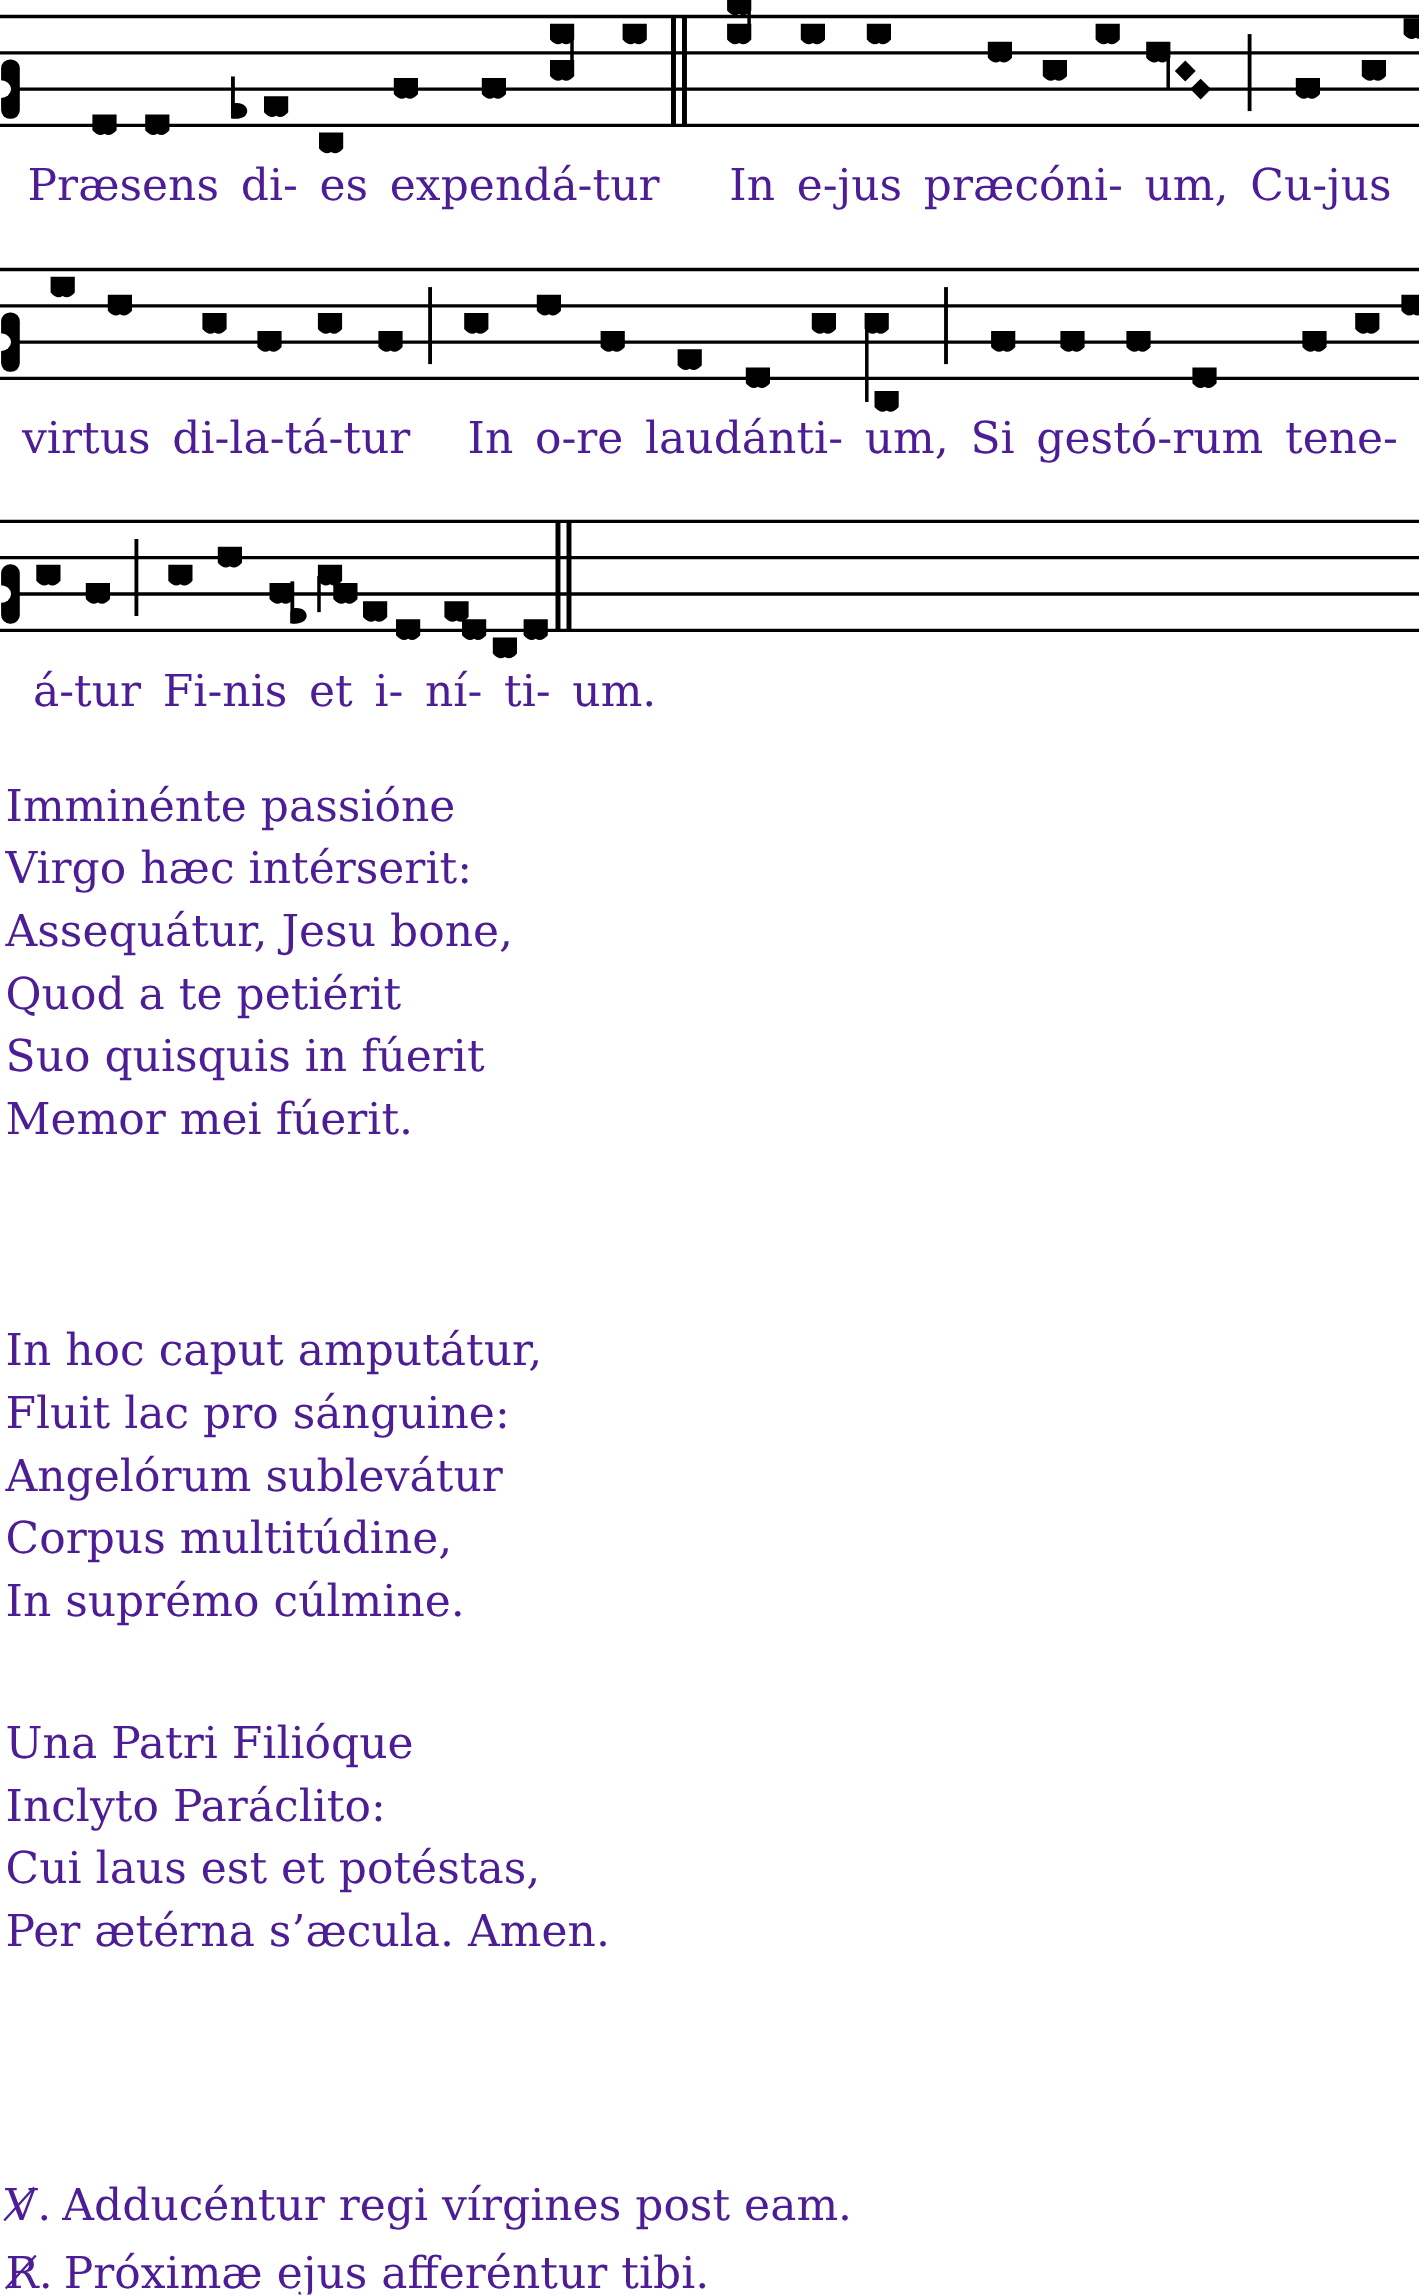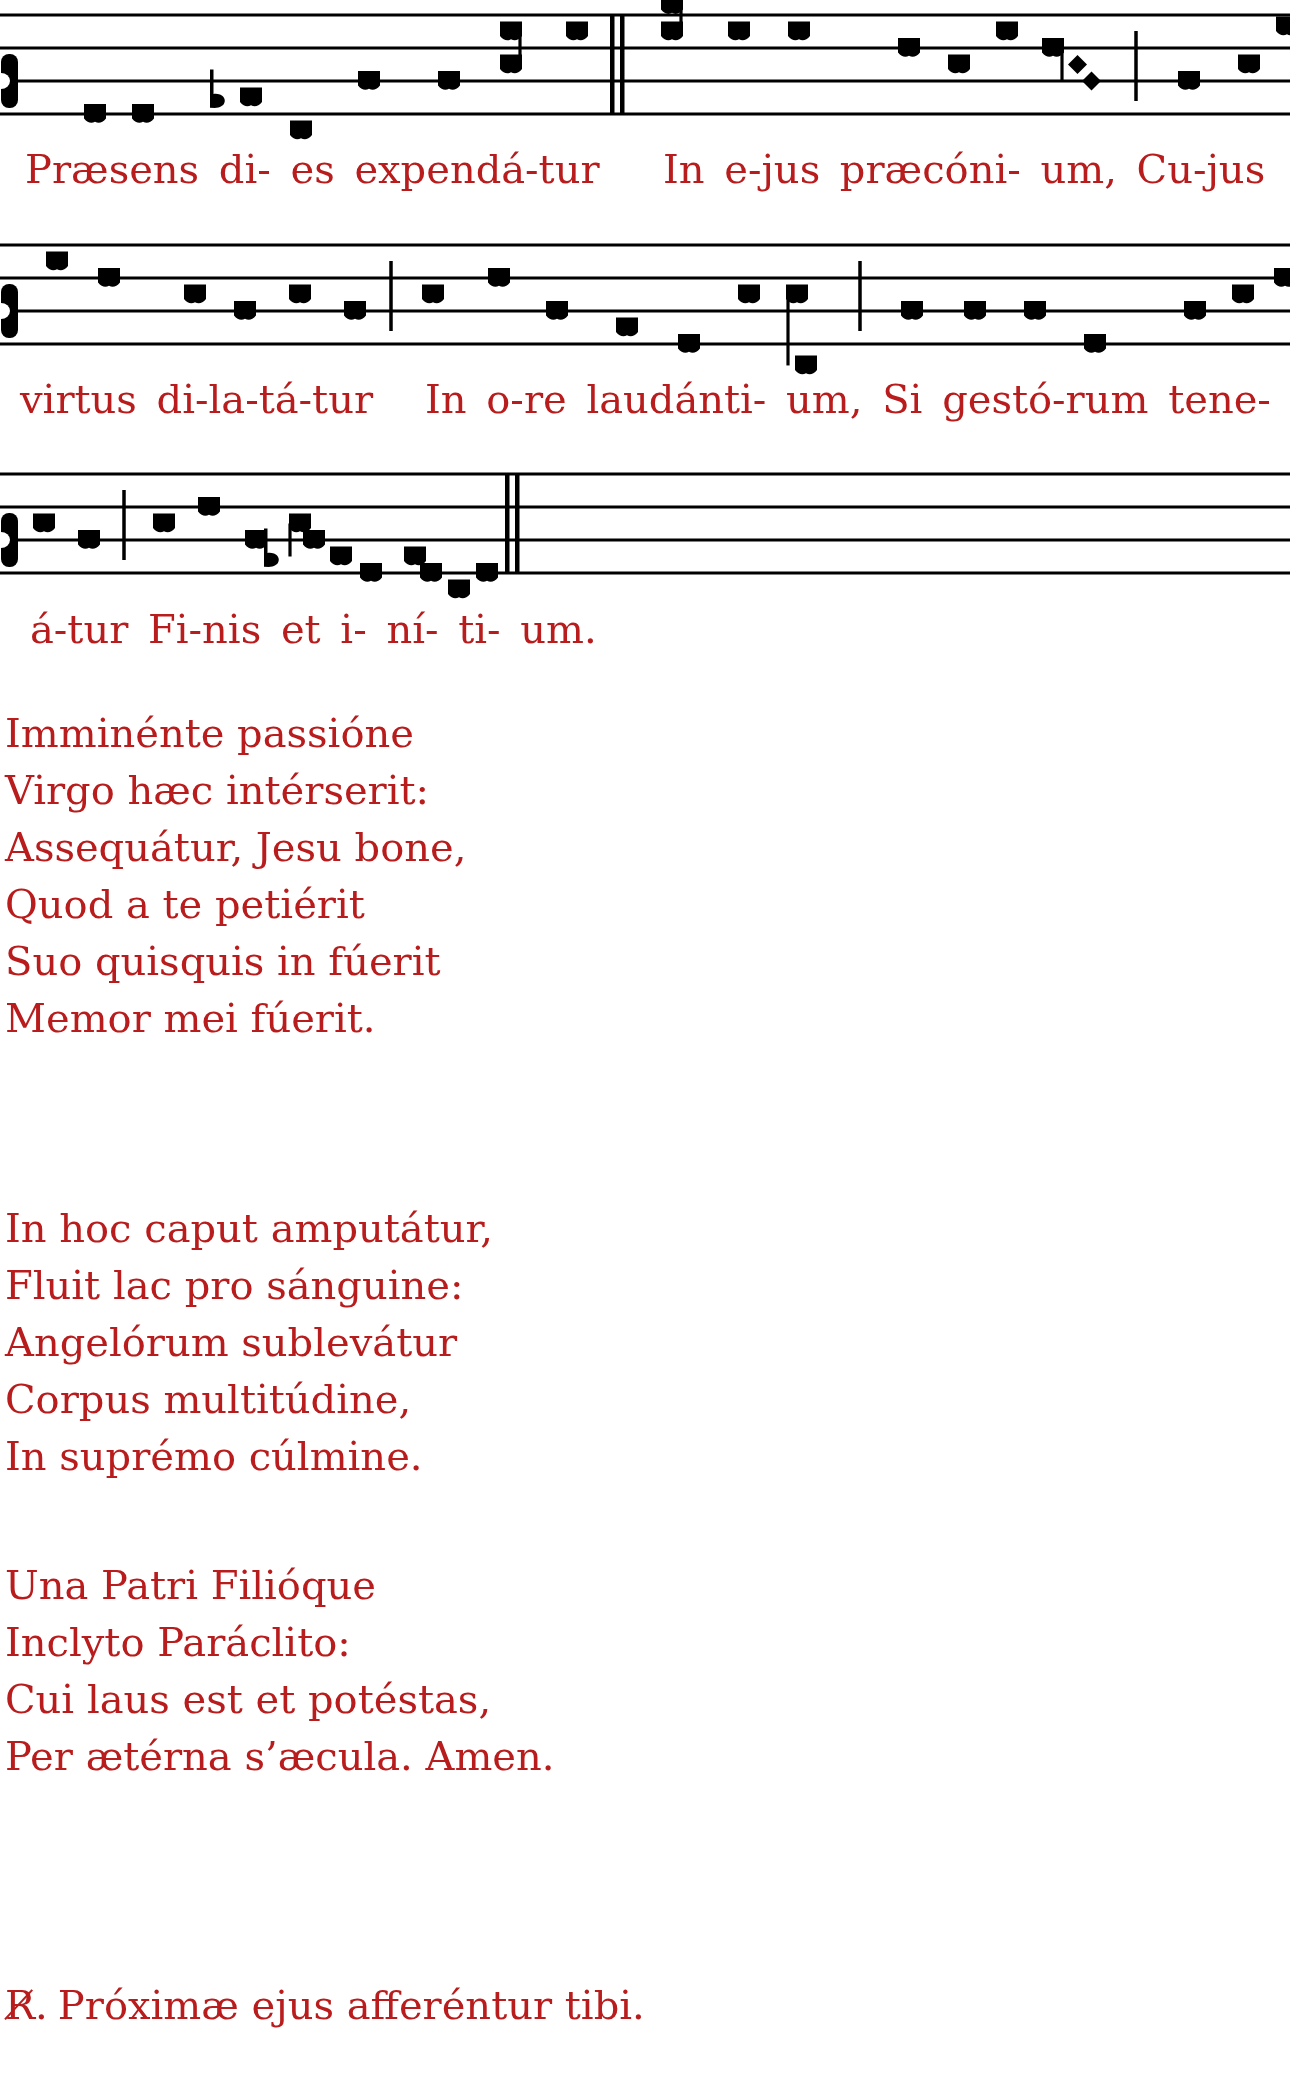--- a/index.html
+++ b/index.html
@@ -1,18 +1,18 @@
 <!DOCTYPE html>
 <html><head>
 <meta charset="utf-8">
 <style>
   html,body { margin:0; padding:0; }
   .page {
     position:relative; width:1290px; height:2086px;
-    background:#ffffff; color:#b91c1c;
+    background:#ffffff; color:#4c1d95;
     font-family:"DejaVu Serif", serif;
     overflow:hidden;
   }
   .staff-svg { position:absolute; left:0; width:1290px; height:150px; display:block; }
   .lyric-line { position:absolute; left:0; right:0; height:58px; font-size:40px; word-spacing:7px; }
   .lyric-seg { position:absolute; top:0; white-space:nowrap; }
   .stanza { position:absolute; left:5px; font-size:40px; line-height:57px; }
   .verse-line { white-space:nowrap; }
   .versicles { position:absolute; left:5px; font-size:40px; line-height:62px; }
   .versicle-line { white-space:nowrap; }
@@ -163,15 +163,16 @@
         <div class="verse-line">In suprémo cúlmine.</div>
       </div>
       <div class="stanza" style="top: 1557px;">
         <div class="verse-line">Una Patri Filióque</div>
         <div class="verse-line">Inclyto Paráclito:</div>
         <div class="verse-line">Cui laus est et potéstas,</div>
         <div class="verse-line">Per ætérna s’æcula.  Amen.</div>
       </div>
     </div>
   <div id="versicles" class="versicles" style="top: 1974px;">
+      <div class="versicle-line"><span class="vr-symbol">V̸.</span><span>Adducéntur regi vírgines post eam.</span></div>
       <div class="versicle-line"><span class="vr-symbol">R̸.</span><span>Próximæ ejus afferéntur tibi.</span></div>
     </div>
 </div>
 
 </body></html>

